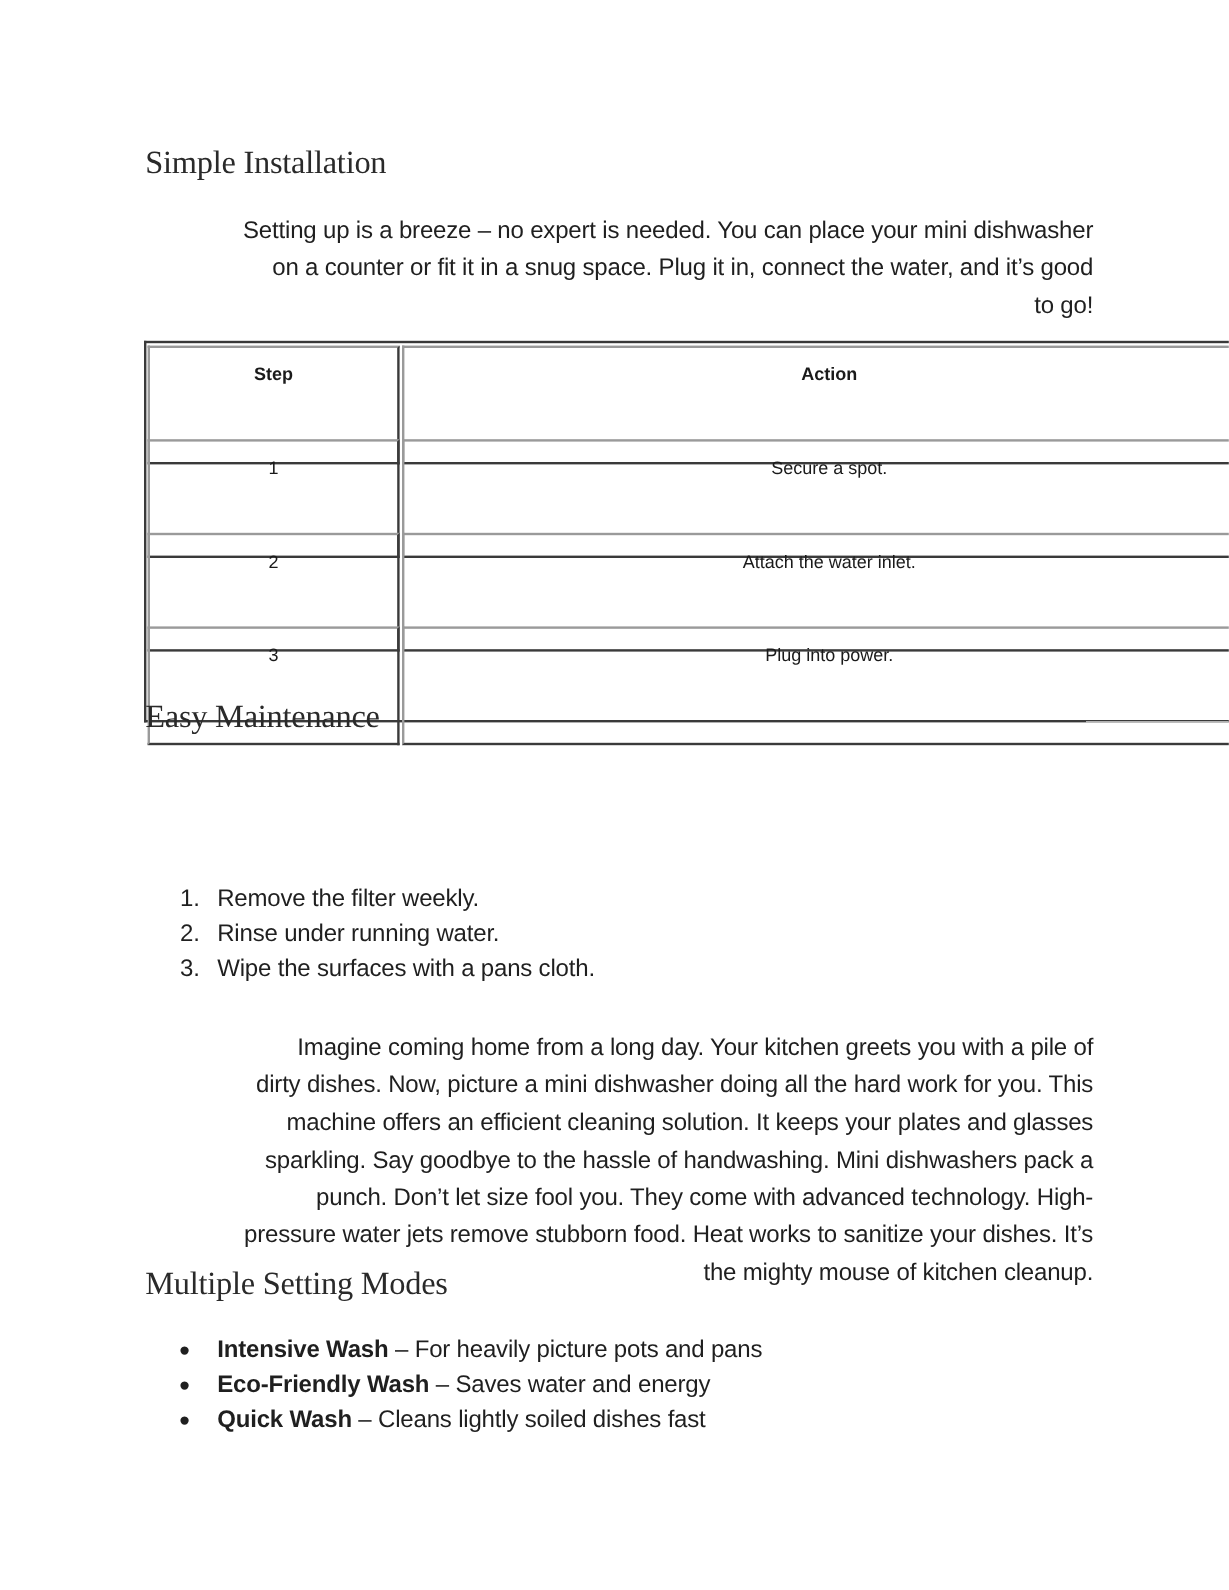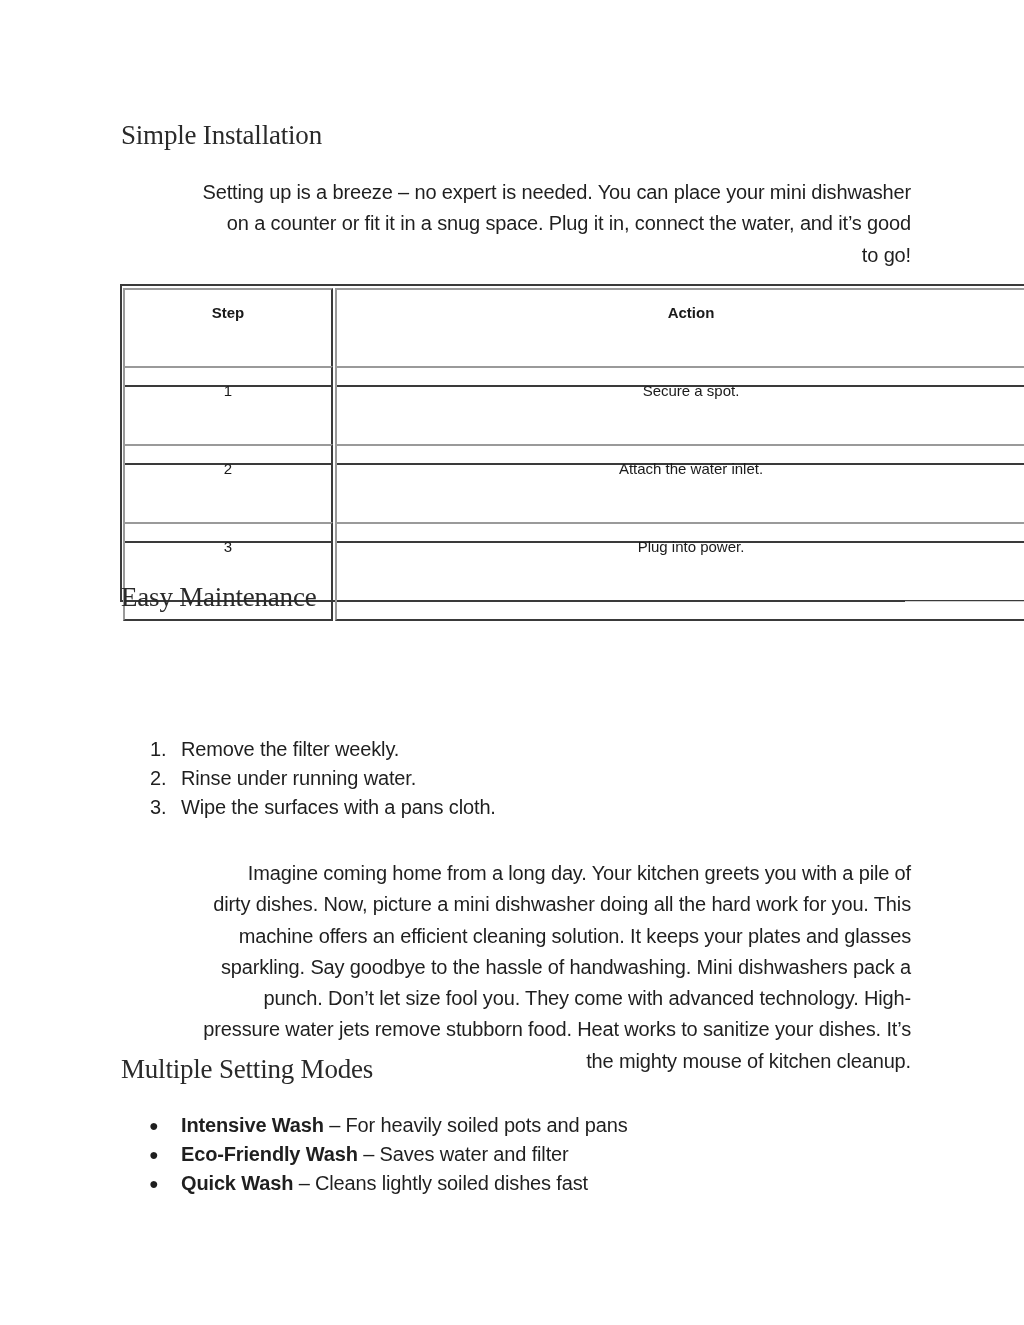--- a/index.html
+++ b/index.html
@@ -214,25 +214,25 @@
     <span class="line">punch. Don’t let size fool you. They come with advanced technology. High-</span>
     <span class="line">pressure water jets remove stubborn food. Heat works to sanitize your dishes. It’s</span>
     <span class="line">the mighty mouse of kitchen cleanup.</span>
   </p>
 
   <h2 class="heading" style="top:1054px;">Multiple Setting Modes</h2>
 
   <ul class="ulist" style="top:1111px;">
     <li>
       <span class="bullet">●</span>
-      <span class="itxt"><b>Intensive Wash</b><span> – For heavily soiled pots and pans</span></span>
+      <span class="itxt"><b>Intensive Wash</b><span> – For heavily picture pots and pans</span></span>
     </li>
     <li>
       <span class="bullet">●</span>
-      <span class="itxt"><b>Eco-Friendly Wash</b><span> – Saves water and filter</span></span>
+      <span class="itxt"><b>Eco-Friendly Wash</b><span> – Saves water and energy</span></span>
     </li>
     <li>
       <span class="bullet">●</span>
       <span class="itxt"><b>Quick Wash</b><span> – Cleans lightly soiled dishes fast</span></span>
     </li>
   </ul>
 
 </div>
 
 </body></html>

